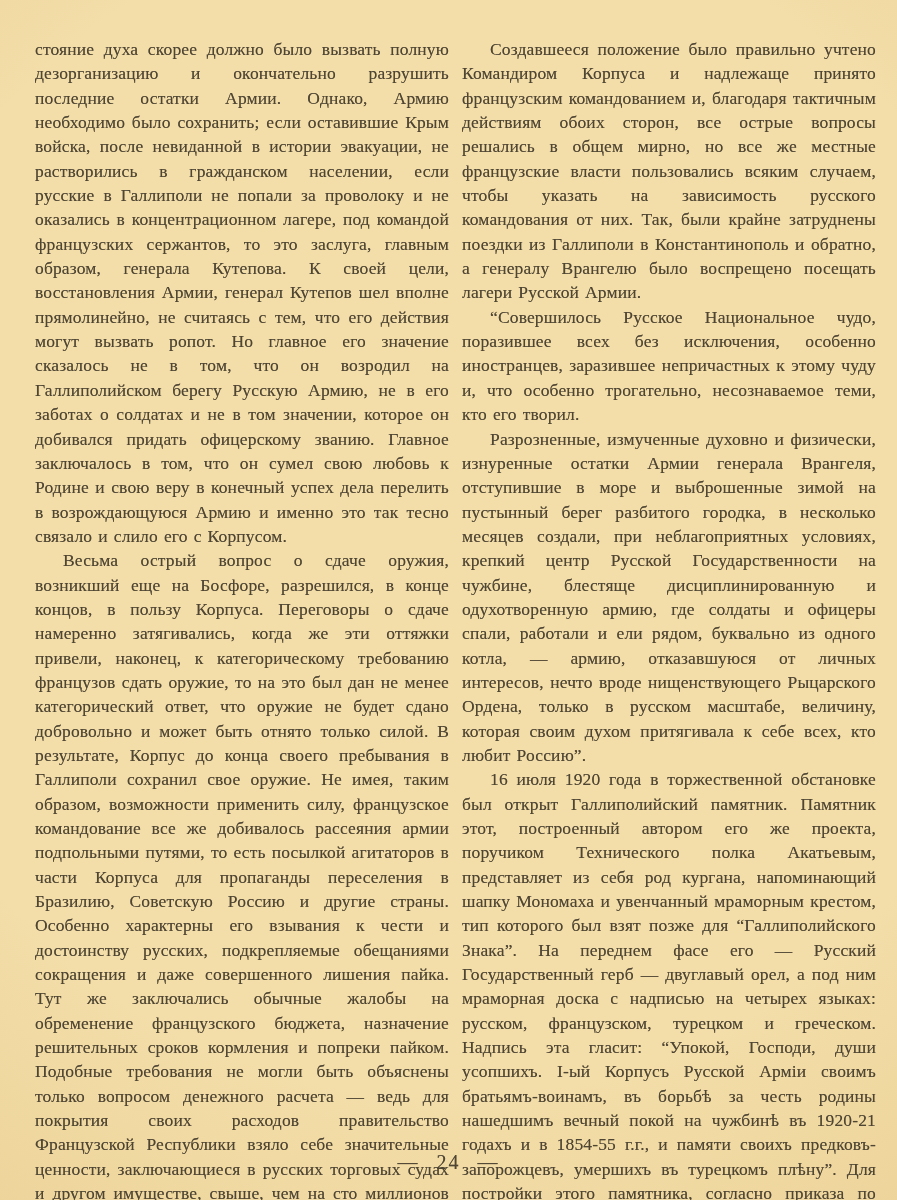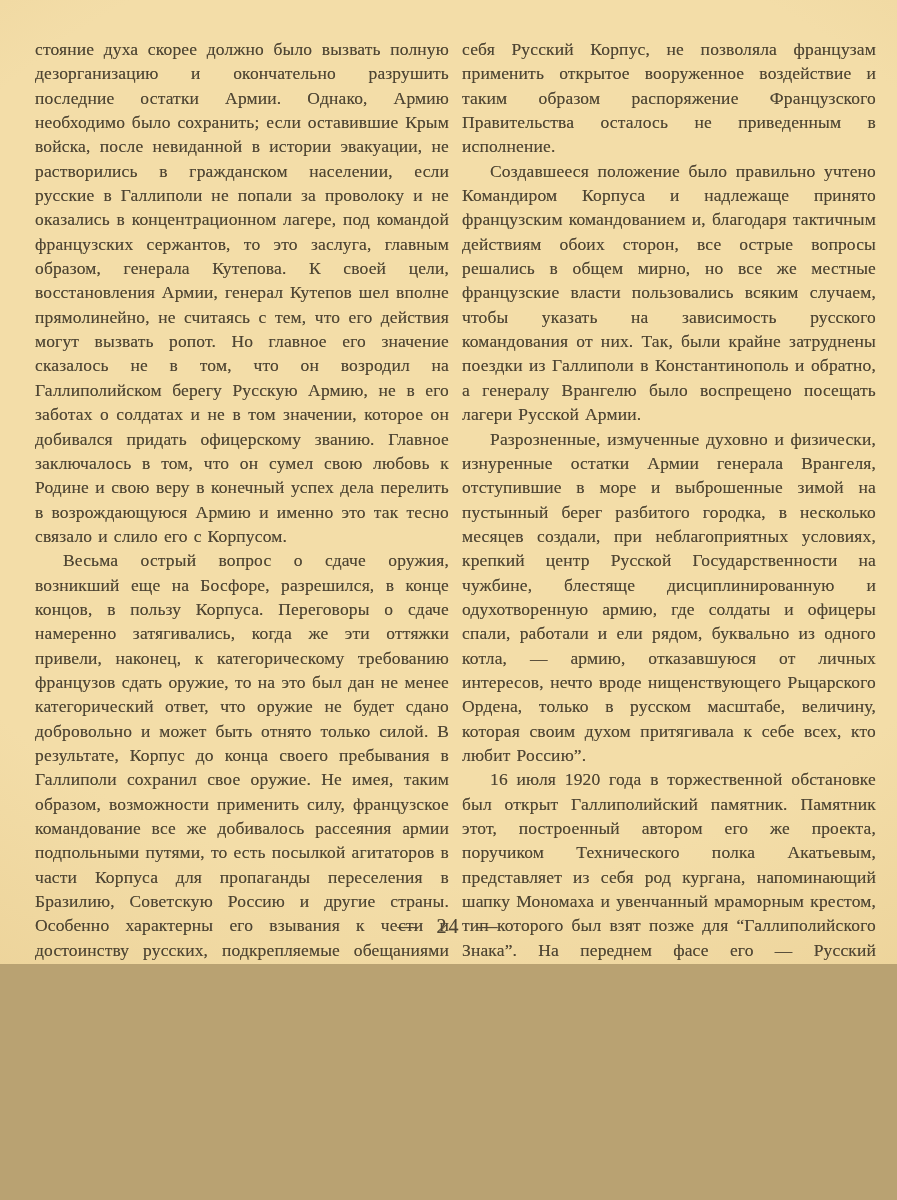--- a/index.html
+++ b/index.html
@@ -3,21 +3,21 @@
 <meta charset="utf-8">
 <style>
   html, body {
     margin: 0;
     padding: 0;
     background: #b9a272;
   }
   .page {
     position: relative;
     width: 897px;
-    height: 964px;
+    height: 1200px;
     margin: 0 auto;
     box-sizing: border-box;
     padding: 37px 21px 12px 35px;
     background:
       radial-gradient(ellipse 120% 90% at 50% 42%,
         var(--paper, #f3dda8) 0%,
         var(--paper, #f0d8a0) 55%,
         var(--paper-edge, #e7cb8e) 100%);
     overflow: hidden;
     font-family: "Liberation Serif", "DejaVu Serif", serif;
@@ -59,20 +59,20 @@
 </head>
 <body>
 
 <div class="page">
   <div class="columns">
     <div class="column">
         <p class="para">стояние духа скорее должно было вызвать полную дезорганизацию и окончательно разрушить последние остатки Армии. Однако, Армию необходимо было сохранить; если оставившие Крым войска, после невиданной в истории эвакуации, не растворились в гражданском населении, если русские в Галлиполи не попали за проволоку и не оказались в концентрационном лагере, под командой французских сержантов, то это заслуга, главным образом, генерала Кутепова. К своей цели, восстановления Армии, генерал Кутепов шел вполне прямолинейно, не считаясь с тем, что его действия могут вызвать ропот. Но главное его значение сказалось не в том, что он возродил на Галлиполийском берегу Русскую Армию, не в его заботах о солдатах и не в том значении, которое он добивался придать офицерскому званию. Главное заключалось в том, что он сумел свою любовь к Родине и свою веру в конечный успех дела перелить в возрождающуюся Армию и именно это так тесно связало и слило его с Корпусом.</p>
         <p class="para indent">Весьма острый вопрос о сдаче оружия, возникший еще на Босфоре, разрешился, в конце концов, в пользу Корпуса. Переговоры о сдаче намеренно затягивались, когда же эти оттяжки привели, наконец, к категорическому требованию французов сдать оружие, то на это был дан не менее категорический ответ, что оружие не будет сдано добровольно и может быть отнято только силой. В результате, Корпус до конца своего пребывания в Галлиполи сохранил свое оружие. Не имея, таким образом, возможности применить силу, французское командование все же добивалось рассеяния армии подпольными путями, то есть посылкой агитаторов в части Корпуса для пропаганды переселения в Бразилию, Советскую Россию и другие страны. Особенно характерны его взывания к чести и достоинству русских, подкрепляемые обещаниями сокращения и даже совершенного лишения пайка. Тут же заключались обычные жалобы на обременение французского бюджета, назначение решительных сроков кормления и попреки пайком. Подобные требования не могли быть объяснены только вопросом денежного расчета — ведь для покрытия своих расходов правительство Французской Республики взяло себе значительные ценности, заключающиеся в русских торговых судах и другом имуществе, свыше, чем на сто миллионов франков.</p>
       </div>
     <div class="column">
-        <p class="para">себя Русский Корпус, не позволяла французам применить открытое вооруженное воздействие и таким образом распоряжение Французского Правительства осталось не приведенным в исполнение.</p>
         <p class="para indent">Создавшееся положение было правильно учтено Командиром Корпуса и надлежаще принято французским командованием и, благодаря тактичным действиям обоих сторон, все острые вопросы решались в общем мирно, но все же местные французские власти пользовались всяким случаем, чтобы указать на зависимость русского командования от них. Так, были крайне затруднены поездки из Галлиполи в Константинополь и обратно, а генералу Врангелю было воспрещено посещать лагери Русской Армии.</p>
+        <p class="para indent">“Совершилось Русское Национальное чудо, поразившее всех без исключения, особенно иностранцев, заразившее непричастных к этому чуду и, что особенно трогательно, несознаваемое теми, кто его творил.</p>
         <p class="para indent">Разрозненные, измученные духовно и физически, изнуренные остатки Армии генерала Врангеля, отступившие в море и выброшенные зимой на пустынный берег разбитого городка, в несколько месяцев создали, при неблагоприятных условиях, крепкий центр Русской Государственности на чужбине, блестяще дисциплинированную и одухотворенную армию, где солдаты и офицеры спали, работали и ели рядом, буквально из одного котла, — армию, отказавшуюся от личных интересов, нечто вроде нищенствующего Рыцарского Ордена, только в русском масштабе, величину, которая своим духом притягивала к себе всех, кто любит Россию”.</p>
         <p class="para indent">16 июля 1920 года в торжественной обстановке был открыт Галлиполийский памятник. Памятник этот, построенный автором его же проекта, поручиком Технического полка Акатьевым, представляет из себя род кургана, напоминающий шапку Мономаха и увенчанный мраморным крестом, тип которого был взят позже для “Галлиполийского Знака”. На переднем фасе его — Русский Государственный герб — двуглавый орел, а под ним мраморная доска с надписью на четырех языках: русском, французском, турецком и греческом. Надпись эта гласит: “Упокой, Господи, души усопшихъ. I-ый Корпусъ Русской Арміи своимъ братьямъ-воинамъ, въ борьбѣ за честь родины нашедшимъ вечный покой на чужбинѣ въ 1920-21 годахъ и в 1854-55 г.г., и памяти своихъ предковъ-запорожцевъ, умершихъ въ турецкомъ плѣну”. Для постройки этого памятника, согласно приказа по корпусу, каждый, не взирая на чин и служебное положение, должен был принести по одному камню. Таким образом, в несколько дней было принесено 24.000 камней и постройка началась.</p>
       </div>
   </div>
   <div class="page-number">— 24 —</div>
 </div>
 
 </body></html>

